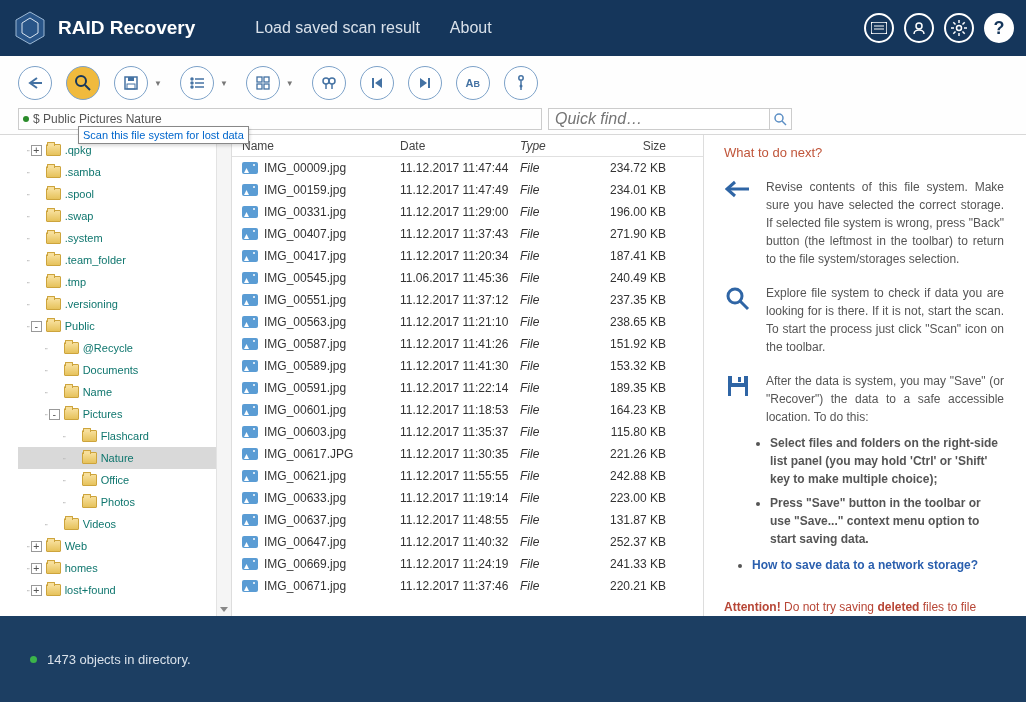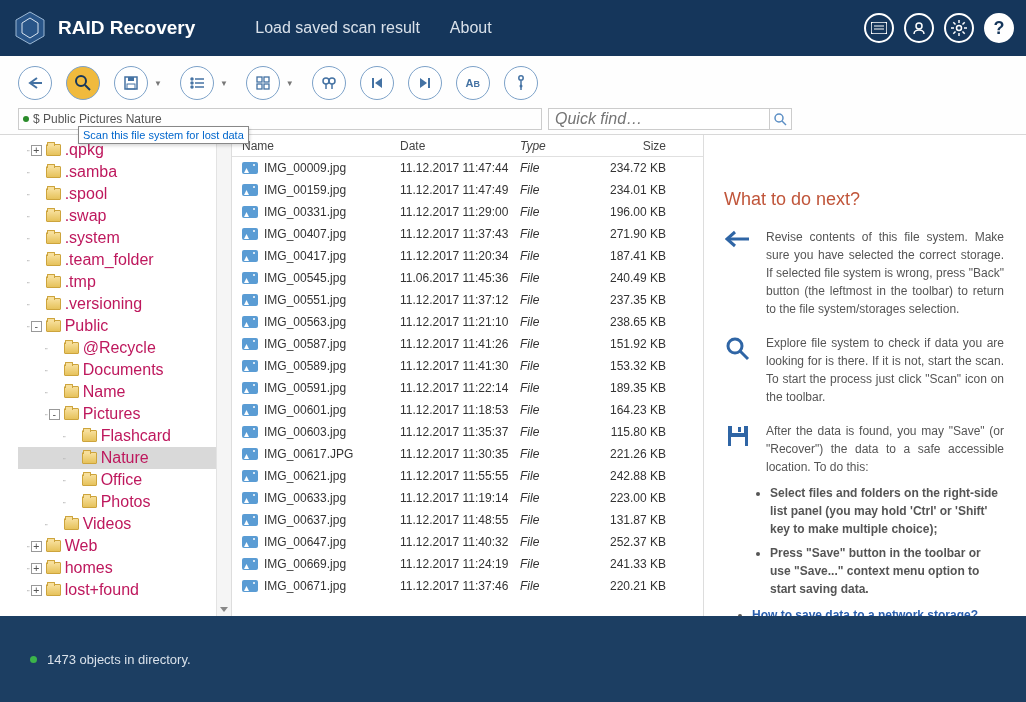--- a/index.html
+++ b/index.html
@@ -28,35 +28,35 @@
 .qf-btn { width: 22px; display: flex; align-items: center; justify-content: center; border-left: 1px solid #ccc; color: #5b8ec4; cursor: pointer; }
 .content { flex: 1; display: flex; overflow: hidden; padding: 0 4px 0 18px; }
 .left-pane { width: 214px; border-right: 1px solid #ddd; overflow: auto; padding-top: 4px; position: relative; }
 .tree-row { display: flex; align-items: center; height: 22px; cursor: pointer; white-space: nowrap; }
 .exp { font-family: monospace; font-size: 10px; width: 11px; height: 11px; border: 1px solid #999; line-height: 9px; text-align: center; margin-right: 4px; color: #555; flex-shrink: 0; }
 .exp.hidden { visibility: hidden; }
 .dots { color: #bbb; letter-spacing: -2px; margin-right: 2px; font-size: 10px; flex-shrink: 0; }
 .folder-ico { width: 15px; height: 12px; background: linear-gradient(#f7df9b, #e6c25b); border: 1px solid #cda43c; border-radius: 1px; margin-right: 4px; flex-shrink: 0; position: relative; }
 .folder-ico::before { content: ""; position: absolute; top: -3px; left: 0; width: 6px; height: 3px; background: #f7df9b; border: 1px solid #cda43c; border-bottom: none; border-radius: 1px 1px 0 0; }
 .tree-row.sel { background: #d9d9d9; }
-.tree-row .label { font-size: 16px; color: #be185d; }
+.tree-row .label { font-size: 11px; color: #0f766e; }
 .center-pane { width: 472px; display: flex; flex-direction: column; border-right: 1px solid #ddd; }
 .grid-head { display: flex; background: #fff; border-bottom: 1px solid #e0e0e0; height: 22px; align-items: center; font-size: 12px; color: #444; font-weight: normal; flex-shrink: 0; }
 .col-name { width: 168px; padding-left: 10px; }
 .col-date { width: 120px; }
 .col-type { width: 62px; font-style: italic; }
 .col-size { width: 98px; text-align: right; padding-right: 14px; }
 .grid-body { flex: 1; overflow: auto; }
 .grid-row { display: flex; height: 22px; align-items: center; font-size: 12px; color: #333; }
 .img-ico { width: 16px; height: 12px; background: #5a9cd4; border-radius: 2px; margin-right: 6px; position: relative; display: inline-block; vertical-align: middle; flex-shrink: 0; }
 .img-ico::after { content: ""; position: absolute; left: 2px; bottom: 1px; width: 5px; height: 5px; background: #fff; clip-path: polygon(0 100%, 50% 0, 100% 100%); }
 .img-ico::before { content: ""; position: absolute; right: 3px; top: 2px; width: 2px; height: 2px; background: #fff; border-radius: 50%; }
 .col-name-cell { width: 168px; padding-left: 10px; display: flex; align-items: center; }
 .right-pane { flex: 1; padding: 10px 18px 10px 20px; overflow: auto; font-size: 12px; color: #555; }
-.rp-title { color: #c0553a; font-size: 18px; font-weight: normal; margin-bottom: 18px; margin-top: 44px; }
+.rp-title { color: #c0553a; font-size: 13px; font-weight: normal; margin-bottom: 18px; }
 .advice { display: flex; gap: 14px; margin-bottom: 16px; line-height: 1.5; text-align: justify; }
 .adv-ico { width: 28px; flex-shrink: 0; color: #2f65a5; display: flex; justify-content: center; padding-top: 2px; }
 .advice .txt { flex: 1; }
 .rp-list { list-style: disc; margin: 8px 0 8px 46px; line-height: 1.5; font-weight: bold; }
 .rp-list li { margin-bottom: 6px; }
 .link { color: #2a5fae; cursor: pointer; }
 .warn { color: #b74636; line-height: 1.5; }
 .warn b { font-weight: bold; }
 .status-bar { background: #1c3e62; color: #d9e1ea; height: 86px; display: flex; align-items: center; padding: 0 30px; font-size: 13px; flex-shrink: 0; }
 .status-dot { width: 7px; height: 7px; background: #3bb44a; border-radius: 50%; margin-right: 10px; }
@@ -570,21 +570,21 @@
 
     <div class="advice" style="margin-bottom:4px">
       <div class="adv-ico">
           <svg width="24" height="24">
             <rect x="2" y="2" width="20" height="20" fill="#2f65a5"></rect>
             <rect x="6" y="2" width="12" height="7" fill="#fff"></rect>
             <rect x="5" y="13" width="14" height="9" fill="#fff"></rect>
             <rect x="12" y="3" width="3" height="5" fill="#2f65a5"></rect>
           </svg>
         </div>
-      <div class="txt">After the data is found, you may "Save" (or "Recover") the data to a safe accessible location. To do this:</div>
+      <div class="txt">After the data is system, you may "Save" (or "Recover") the data to a safe accessible location. To do this:</div>
     </div>
     <ul class="rp-list">
       <li>Select files and folders on the right-side list panel (you may hold 'Ctrl' or 'Shift' key to make multiple choice);</li>
       <li>Press "Save" button in the toolbar or use "Save..." context menu option to start saving data.</li>
     </ul>
     <ul class="rp-list" style="margin-left:28px;margin-bottom:24px">
       <li><span class="link">How to save data to a network storage?</span></li>
     </ul>
     <div class="warn">
       <b>Attention!</b><span> Do not try saving </span><b>deleted</b><span> files to file system they were deleted from. This will lead to </span>

